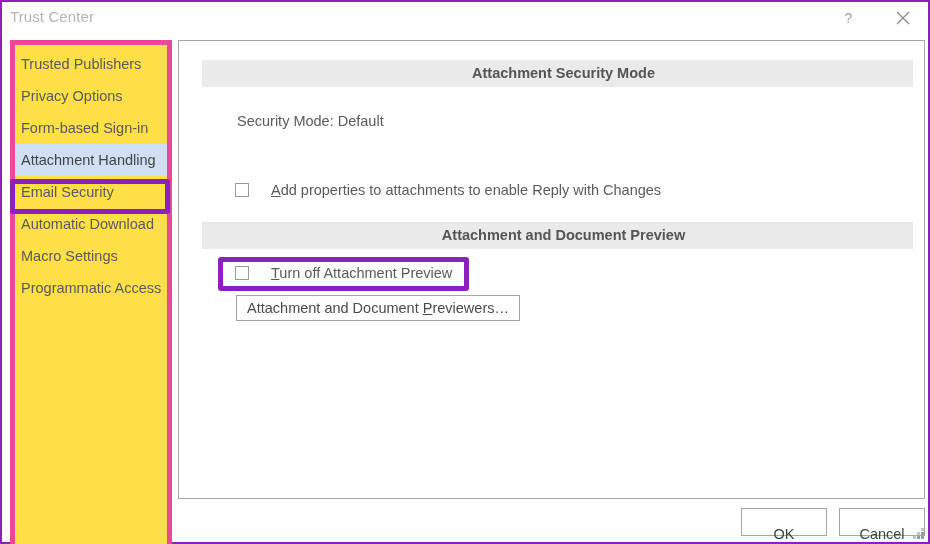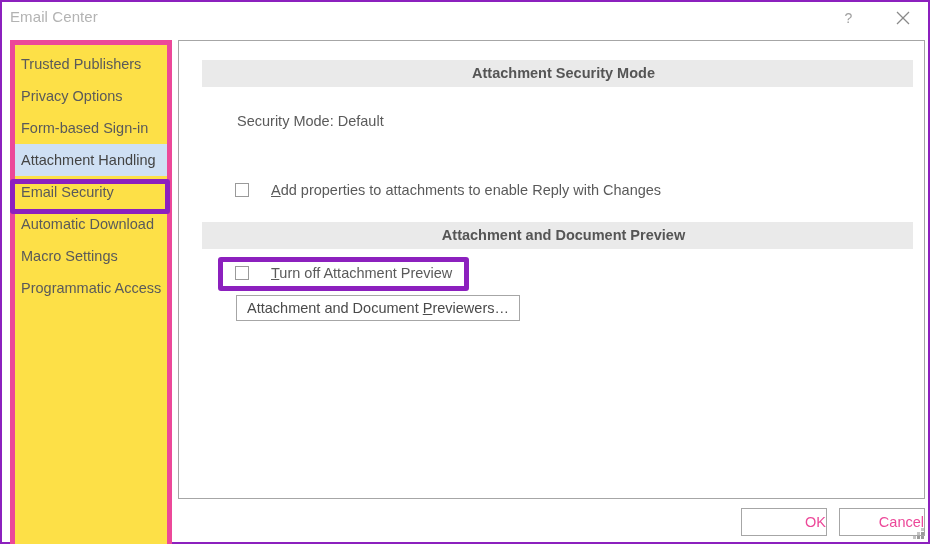--- a/index.html
+++ b/index.html
@@ -174,24 +174,24 @@
   .footer-btn {
     position: absolute;
     top: 506px;
     width: 86px;
     height: 28px;
     box-sizing: border-box;
     background: #ffffff;
     border: 1px solid #a6a6a6;
     font-family: "Liberation Sans", sans-serif;
     font-size: 14.5px;
-    color: #ec4899;
-    padding: 0;
+    color: #404040;
+    padding: 12px;
     line-height: 26px;
-    text-align: right;
+    text-align: center;
   }
   #ok-button     { left: 739px; }
   #cancel-button { left: 837px; }
 
   #resize-grip {
     position: absolute;
     left: 911px;
     top: 526px;
     width: 12px;
     height: 12px;
@@ -217,21 +217,21 @@
     width: 251px;
     height: 34px;
   }
 </style>
 </head>
 <body>
 
 <div id="window">
 
   <div id="titlebar">
-    <div id="title-text">Email Center</div>
+    <div id="title-text">Trust Center</div>
 
     <button id="help-btn" class="titlebar-btn">
       <svg width="15" height="15" viewBox="0 0 15 15">
         <text x="7.5" y="12" font-family="Liberation Sans, sans-serif" font-size="14" fill="#a0a0a0" text-anchor="middle">?</text>
       </svg>
     </button>
 
     <button id="close-btn" class="titlebar-btn">
       <svg width="14" height="14" viewBox="0 0 14 14">
         <line x1="1" y1="1" x2="13" y2="13" stroke="#8a8a8a" stroke-width="1.2"></line>

